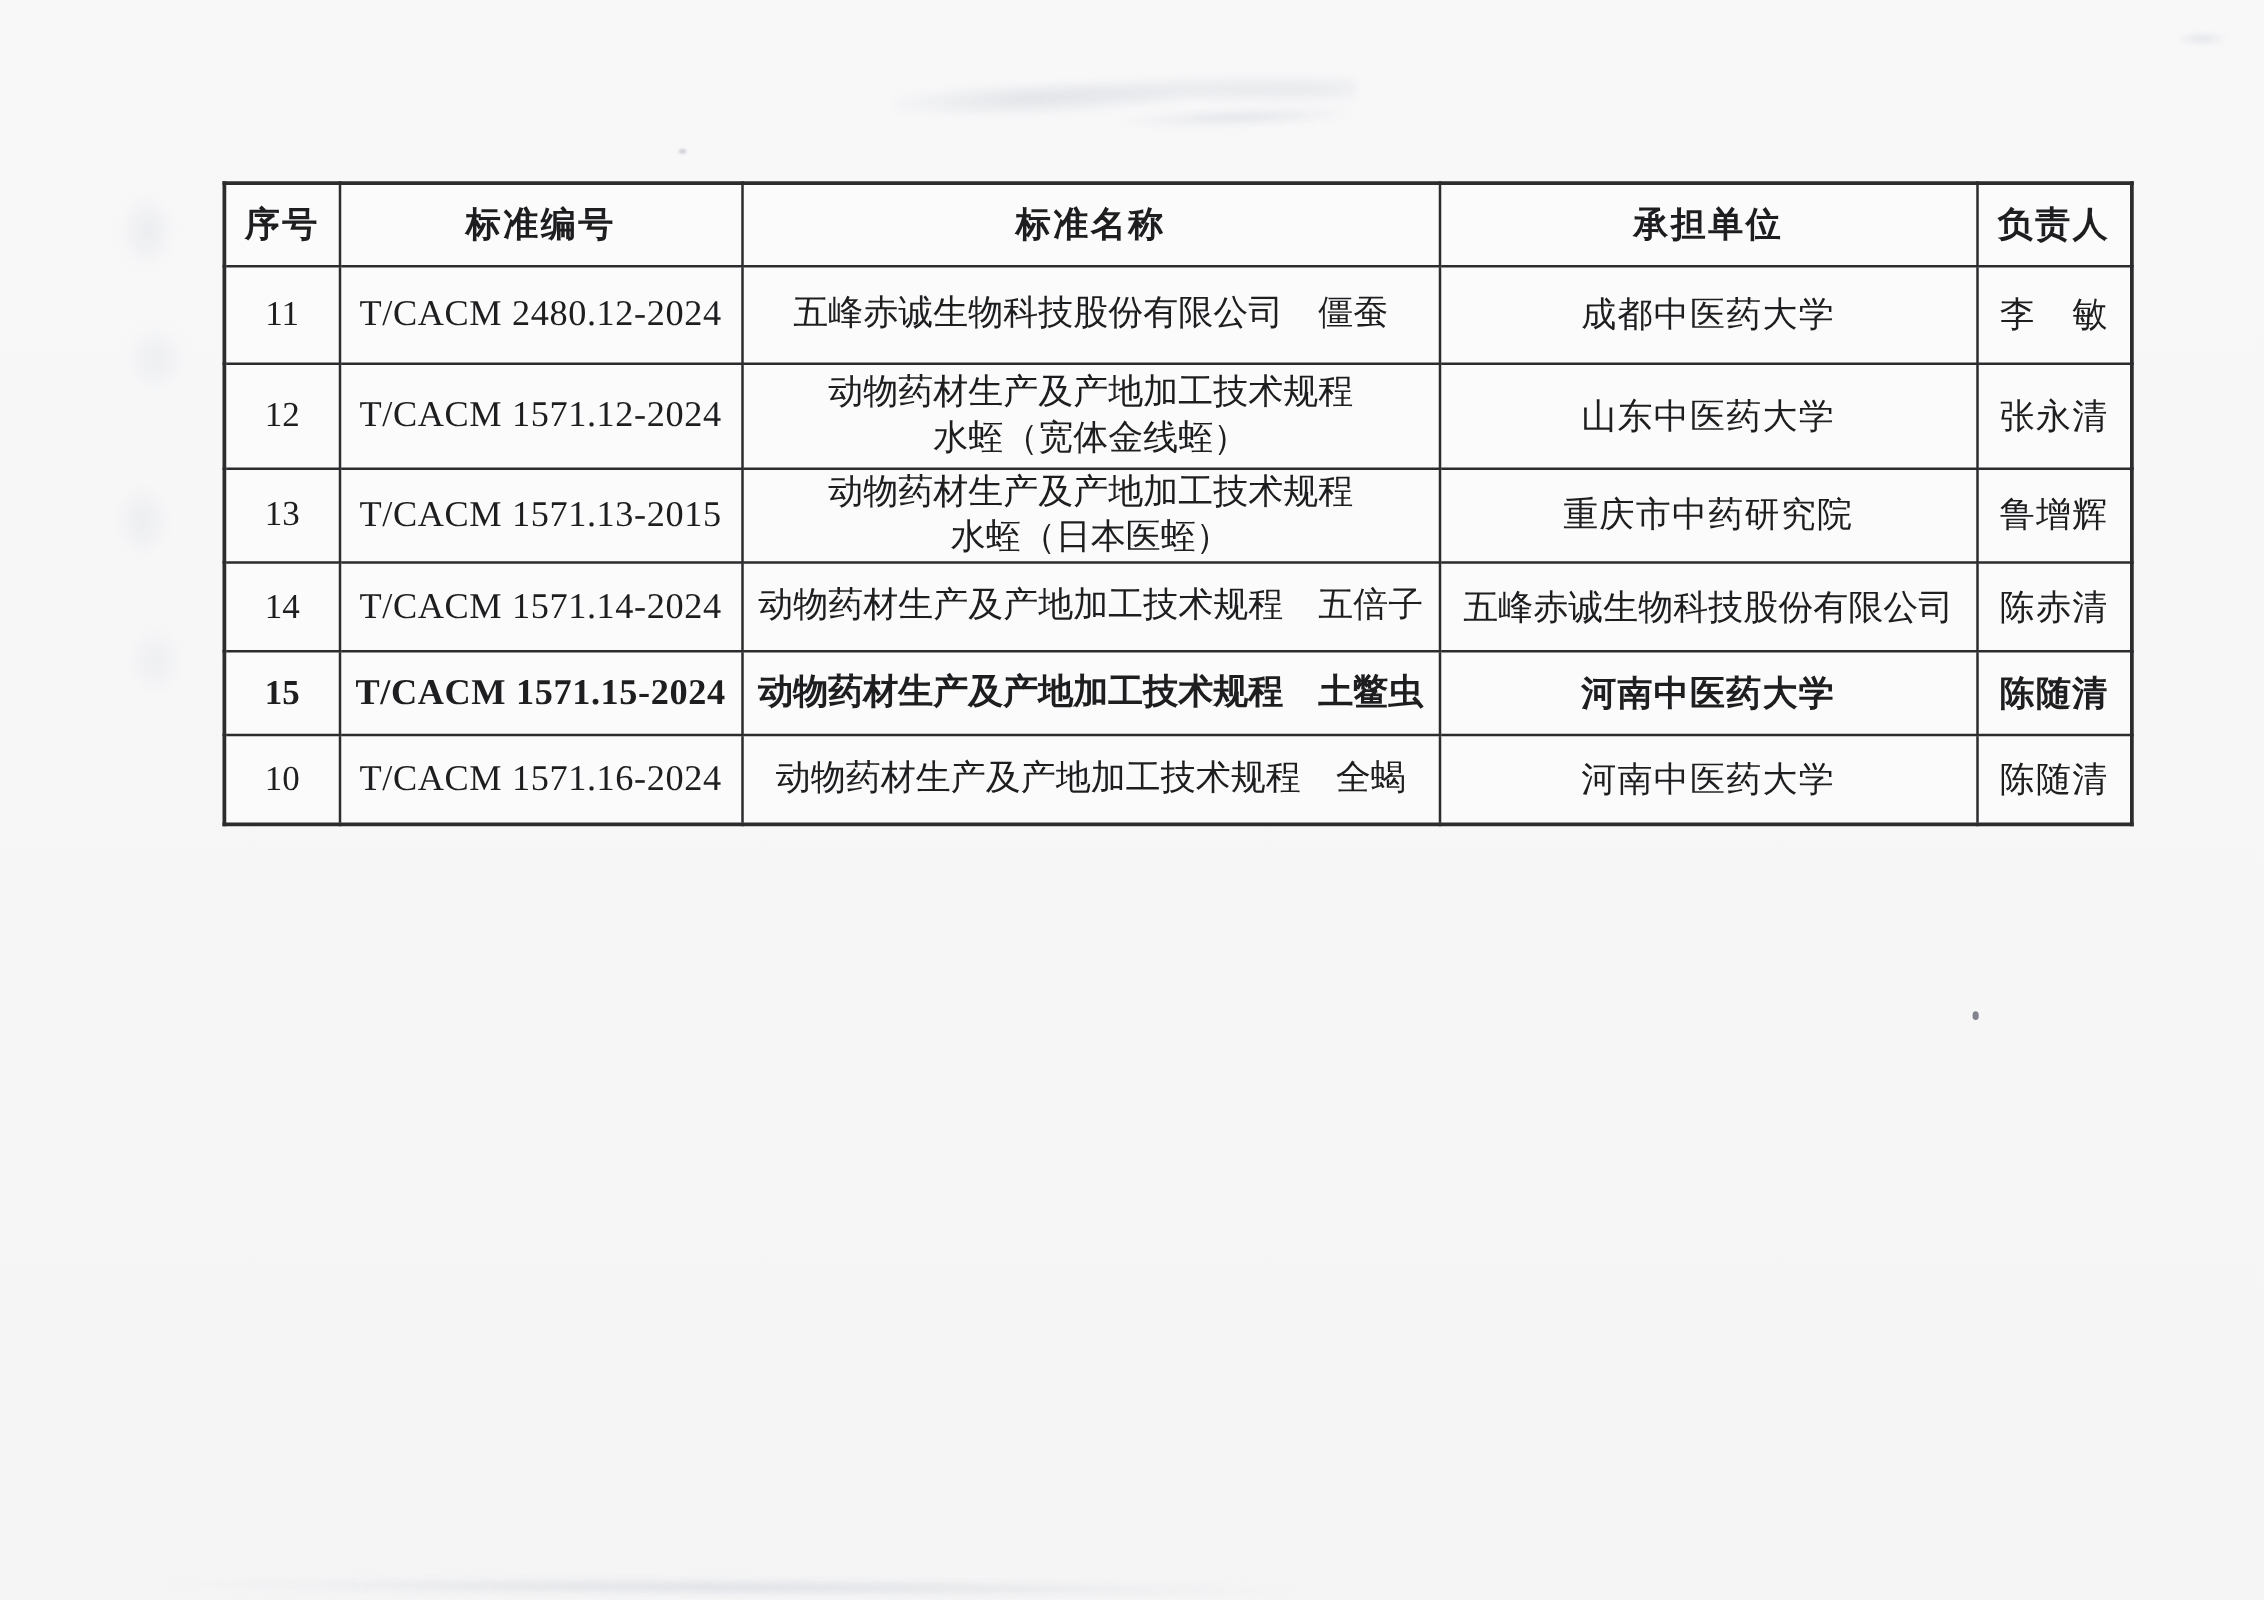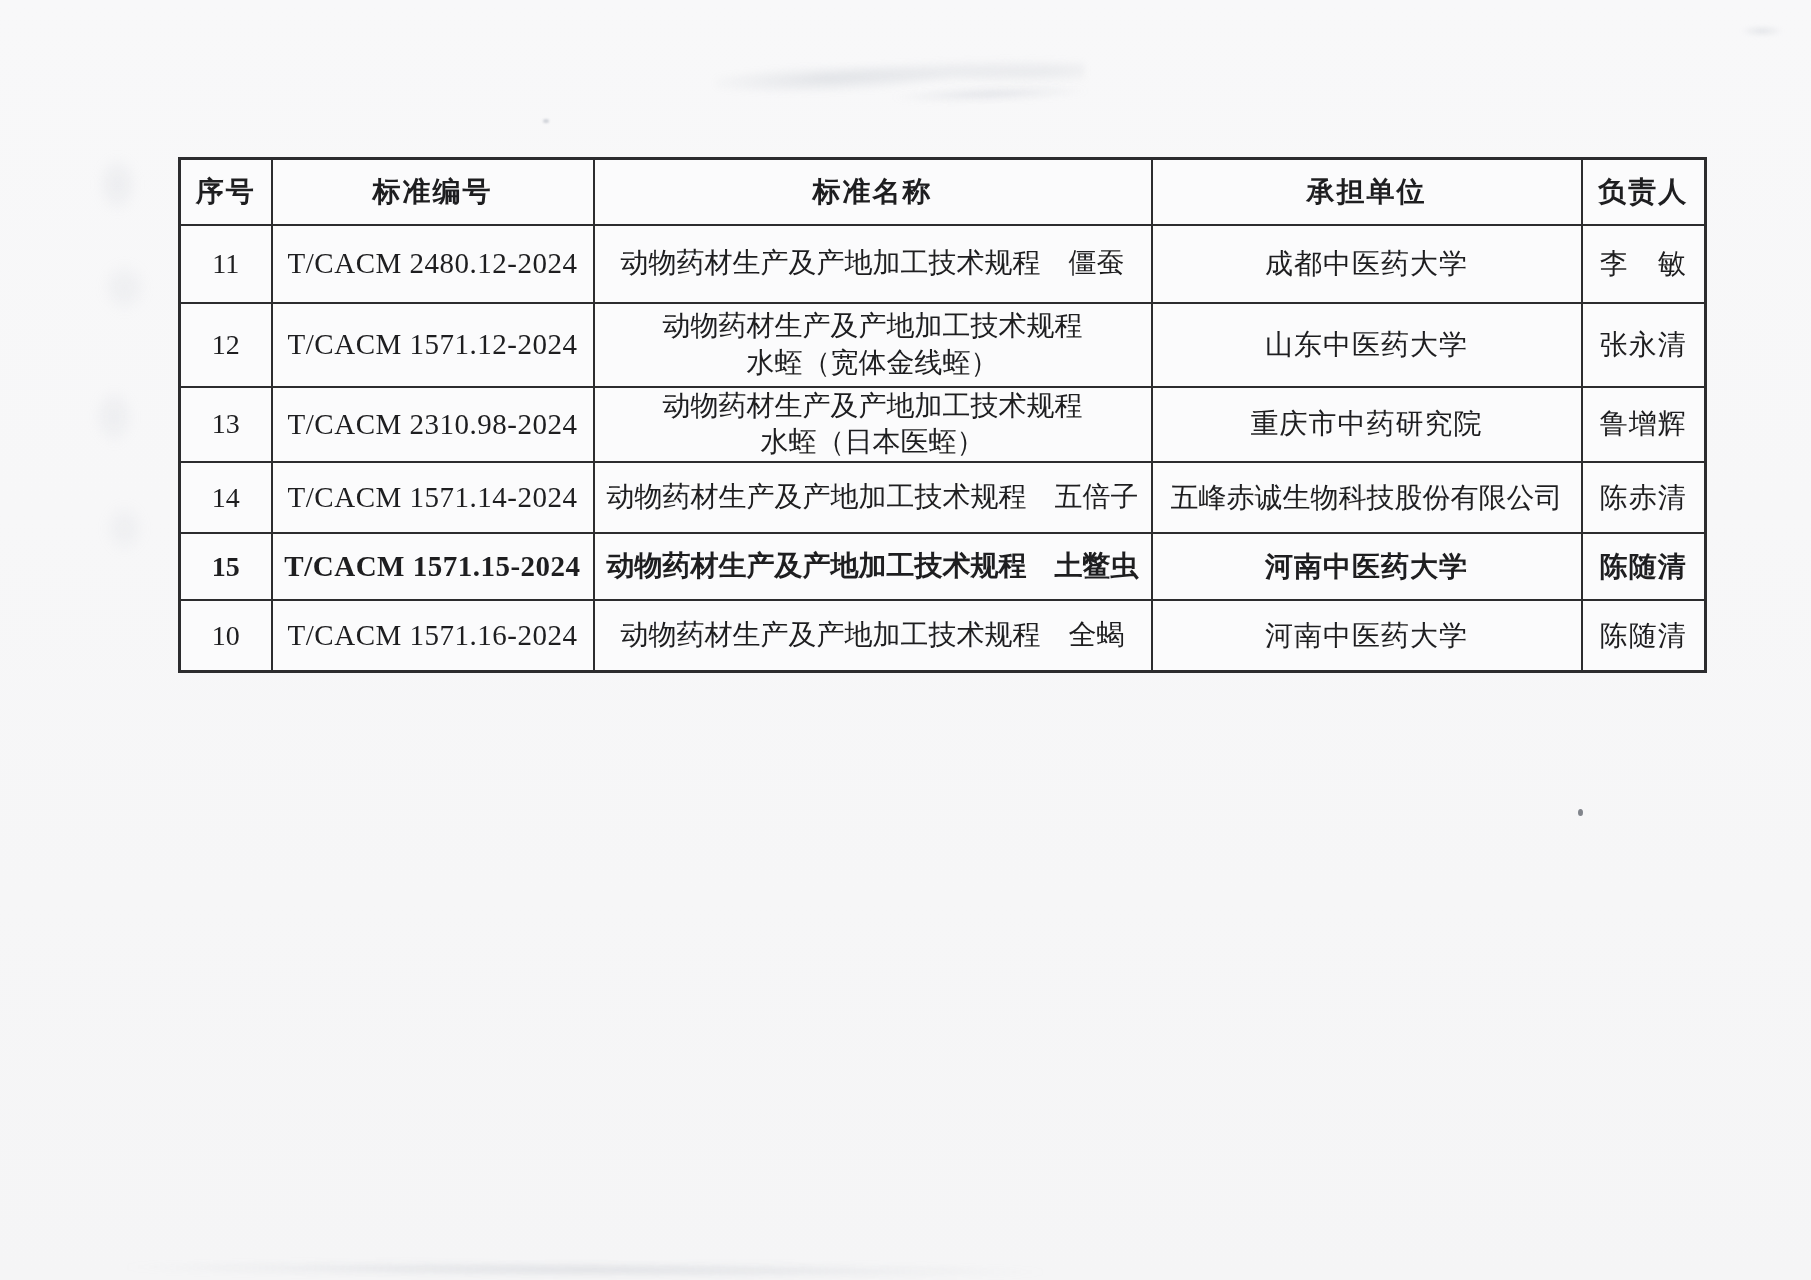--- a/index.html
+++ b/index.html
@@ -57,21 +57,21 @@
   }
   .smear-bottom {
     position: absolute; left: 90px; top: 1262px; width: 1100px; height: 16px;
     background: radial-gradient(ellipse 55% 55% at 45% 50%, rgba(175,180,190,0.35), rgba(175,180,190,0) 78%);
     filter: blur(3px);
     transform: rotate(0.3deg);
   }
   
   table.std-table {
     position: absolute;
-    left: 178px; top: 157px;
+    left: 178px; top: 145px;
     width: 1526px;
     border-collapse: collapse;
     table-layout: fixed;
     color: #1e1e20;
     background: #fbfbfc;
   }
   .std-table th, .std-table td {
     border: 2px solid #2c2c2e;
     text-align: center;
     vertical-align: middle;
@@ -130,39 +130,39 @@
         <th>标准名称</th>
         <th>承担单位</th>
         <th>负责人</th>
       </tr>
     </thead>
     <tbody>
       <tr class="rh-66">
         <td class="c-no">11</td>
         <td class="c-code">T/CACM 2480.12-2024</td>
         <td class="c-name">
-          <div class="nl">动物药材生产及产地加工技术规程　僵蚕</div>
+          <div class="nl">五峰赤诚生物科技股份有限公司　僵蚕</div>
 
         </td>
         <td class="c-unit">成都中医药大学</td>
         <td class="c-person">李　敏</td>
       </tr>
       <tr class="rh-89">
         <td class="c-no">12</td>
         <td class="c-code">T/CACM 1571.12-2024</td>
         <td class="c-name">
           <div class="nl">动物药材生产及产地加工技术规程</div>
           <div class="nl">水蛭（宽体金线蛭）</div>
         </td>
         <td class="c-unit">山东中医药大学</td>
         <td class="c-person">张永清</td>
       </tr>
       <tr class="rh-87">
         <td class="c-no">13</td>
-        <td class="c-code">T/CACM 2310.98-2024</td>
+        <td class="c-code">T/CACM 1571.13-2015</td>
         <td class="c-name">
           <div class="nl">动物药材生产及产地加工技术规程</div>
           <div class="nl">水蛭（日本医蛭）</div>
         </td>
         <td class="c-unit">重庆市中药研究院</td>
         <td class="c-person">鲁增辉</td>
       </tr>
       <tr class="rh-71">
         <td class="c-no">14</td>
         <td class="c-code">T/CACM 1571.14-2024</td>

